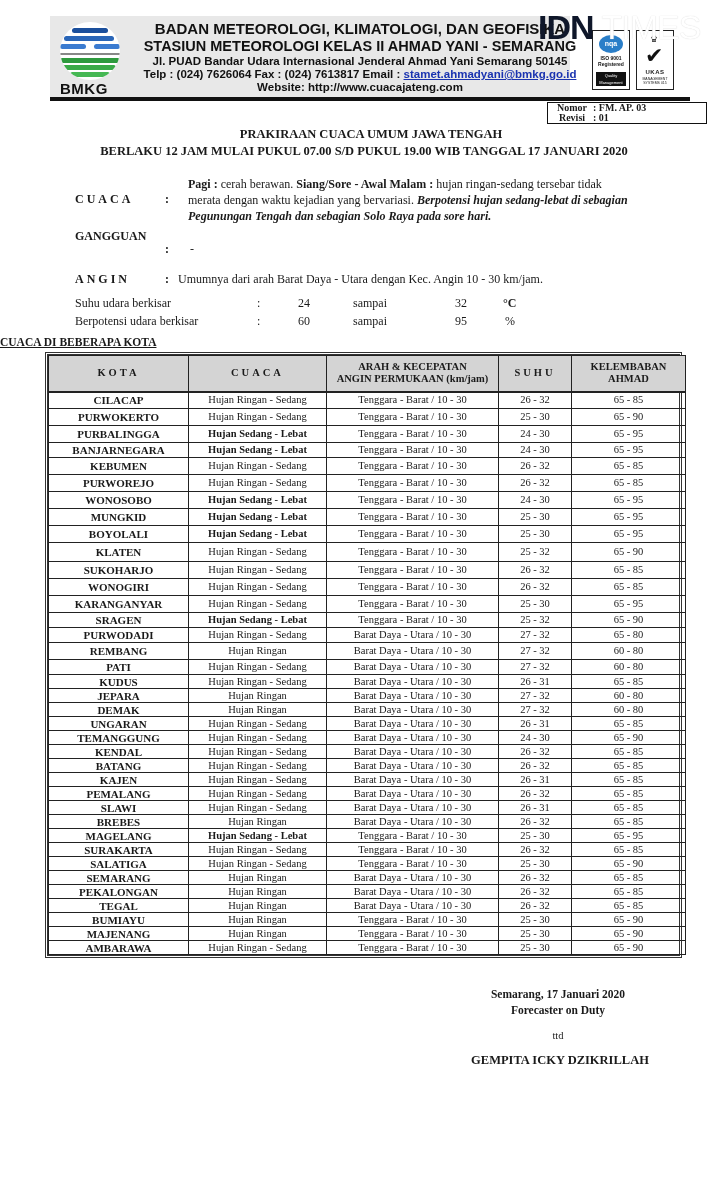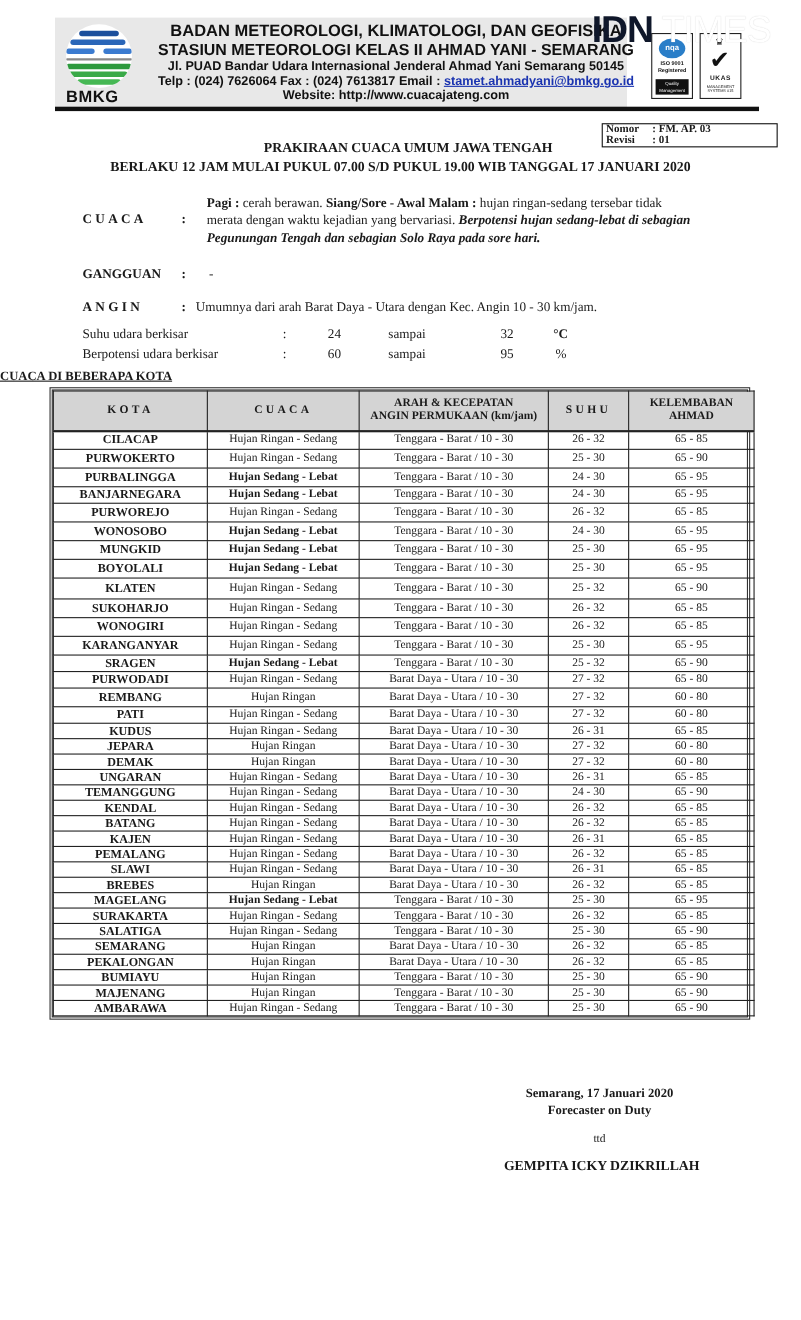--- a/index.html
+++ b/index.html
@@ -37,22 +37,22 @@
   .crown { position: absolute; left: 13px; top: 3px; font: 9px "DejaVu Sans", sans-serif; color: #111; }
   .ukas-label { position: absolute; left: 0; top: 38px; width: 100%; text-align: center; font: bold 6px "Liberation Sans", sans-serif; letter-spacing: 0.5px; }
   .ukas-sub { position: absolute; left: 0; top: 46px; width: 100%; text-align: center; font: 3.5px "Liberation Sans", sans-serif; line-height: 4px; }
 
   .watermark { position: absolute; left: 538px; top: 10px; font-family: "Liberation Sans", sans-serif; font-weight: bold; font-size: 34px; line-height: 34px; letter-spacing: -1px; }
   .wm-idn { color: #0f172a; }
   .wm-times { color: #ffffff; font-weight: normal; margin-left: 8px; text-shadow: 0 0 1px #ccc; }
 
   
   .nomor-box {
-    position: absolute; left: 547px; top: 112px; width: 160px; height: 22px;
-    border: 1.5px solid #111; font-size: 10px; font-weight: bold; padding: 0 3px; line-height: 10px;
+    position: absolute; left: 547px; top: 102px; width: 160px; height: 22px;
+    border: 1.5px solid #111; font-size: 10px; font-weight: bold; padding: 0 3px; line-height: 10px; text-align: center;
   }
   .nomor-row { display: flex; }
   .nomor-key { width: 42px; }
 
   
   .title-block { position: absolute; left: 0; top: 126px; width: 728px; text-align: center; }
   .title1 { font-size: 12.5px; font-weight: bold; line-height: 17px; padding-left: 14px; }
   .title2 { font-size: 12.5px; font-weight: bold; line-height: 17px; }
 
   
@@ -70,21 +70,21 @@
   table { width: 100%; border-collapse: collapse; table-layout: fixed; }
   th, td { border: 1px solid #222; text-align: center; font-size: 10.5px; line-height: 12px; padding: 0; }
   th { background: #d4d4d4; font-weight: bold; height: 36px; font-size: 10.5px; }
   th.spaced { letter-spacing: 3px; }
   thead tr { border-bottom: 2px solid #222; }
   td.city { font-weight: bold; font-size: 11px; }
   td.bold { font-weight: bold; }
   .col-kota { width: 140px; } .col-cuaca { width: 138px; } .col-angin { width: 172px; } .col-suhu { width: 73px; } .col-lembab { width: 114px; }
 
   
-  .sig { position: absolute; left: 395px; top: 986px; width: 300px; text-align: center; }
+  .sig { position: absolute; left: 408px; top: 986px; width: 300px; text-align: center; }
   .sig-date { font-size: 11.5px; font-weight: bold; line-height: 16px; padding-left: 0; }
   .sig-role { font-size: 11.5px; font-weight: bold; line-height: 16px; }
   .sig-ttd { font-size: 10.5px; line-height: 16px; margin-top: 10px; }
   .sig-name { font-size: 12.5px; font-weight: bold; line-height: 16px; margin-top: 8px; padding-left: 4px; }
 </style>
 </head>
 <body>
 
 <div class="letterhead"></div>
 
@@ -141,21 +141,21 @@
   <div class="title1">PRAKIRAAN CUACA UMUM JAWA TENGAH</div>
   <div class="title2">BERLAKU 12 JAM MULAI PUKUL 07.00 S/D PUKUL 19.00 WIB TANGGAL 17 JANUARI 2020</div>
 </div>
 
 <div class="info-label" style="left:75px;top:192px;">CUACA</div>
 <div class="info-colon" style="left:165px;top:192px;">:</div>
 <div class="cuaca-text">
   <b>Pagi :</b><span> cerah berawan. </span><b>Siang/Sore - Awal Malam :</b><span> hujan ringan-sedang tersebar tidak merata dengan waktu kejadian yang bervariasi. </span><b><i>Berpotensi hujan sedang-lebat di sebagian Pegunungan Tengah dan sebagian Solo Raya pada sore hari.</i></b>
 </div>
 
-<div class="info-label" style="left:75px;top:242px;letter-spacing:0;">GANGGUAN</div>
+<div class="info-label" style="left:75px;top:229px;letter-spacing:0;">GANGGUAN</div>
 <div class="info-colon" style="left:165px;top:242px;">:</div>
 <div class="info-colon" style="left:190px;top:242px;font-weight:normal;">-</div>
 
 <div class="info-label" style="left:75px;top:272px;">ANGIN</div>
 <div class="info-colon" style="left:165px;top:272px;">:</div>
 <div class="angin-text">Umumnya dari arah Barat Daya - Utara dengan Kec. Angin 10 - 30 km/jam.</div>
 
 <div class="range-row" style="top:296px;">
   <span style="left:0;">Suhu udara berkisar</span>
   <span style="left:182px;">:</span>
@@ -222,20 +222,27 @@
           <td>65 - 95</td>
         </tr>
         <tr style="height: 15px;">
           <td class="city">BANJARNEGARA</td>
           <td class="bold">Hujan Sedang - Lebat</td>
           <td>Tenggara - Barat / 10 - 30</td>
           <td>24 - 30</td>
           <td>65 - 95</td>
         </tr>
         <tr style="height: 17px;">
+          <td class="city">KEBUMEN</td>
+          <td>Hujan Ringan - Sedang</td>
+          <td>Tenggara - Barat / 10 - 30</td>
+          <td>26 - 32</td>
+          <td>65 - 85</td>
+        </tr>
+        <tr style="height: 17px;">
           <td class="city">PURWOREJO</td>
           <td>Hujan Ringan - Sedang</td>
           <td>Tenggara - Barat / 10 - 30</td>
           <td>26 - 32</td>
           <td>65 - 85</td>
         </tr>
         <tr style="height: 17px;">
           <td class="city">WONOSOBO</td>
           <td class="bold">Hujan Sedang - Lebat</td>
           <td>Tenggara - Barat / 10 - 30</td>
@@ -412,20 +419,27 @@
         </tr>
         <tr style="height: 14px;">
           <td class="city">SEMARANG</td>
           <td>Hujan Ringan</td>
           <td>Barat Daya - Utara / 10 - 30</td>
           <td>26 - 32</td>
           <td>65 - 85</td>
         </tr>
         <tr style="height: 14px;">
           <td class="city">PEKALONGAN</td>
+          <td>Hujan Ringan</td>
+          <td>Barat Daya - Utara / 10 - 30</td>
+          <td>26 - 32</td>
+          <td>65 - 85</td>
+        </tr>
+        <tr style="height: 14px;">
+          <td class="city">TEGAL</td>
           <td>Hujan Ringan</td>
           <td>Barat Daya - Utara / 10 - 30</td>
           <td>26 - 32</td>
           <td>65 - 85</td>
         </tr>
         <tr style="height: 14px;">
           <td class="city">BUMIAYU</td>
           <td>Hujan Ringan</td>
           <td>Tenggara - Barat / 10 - 30</td>
           <td>25 - 30</td>

